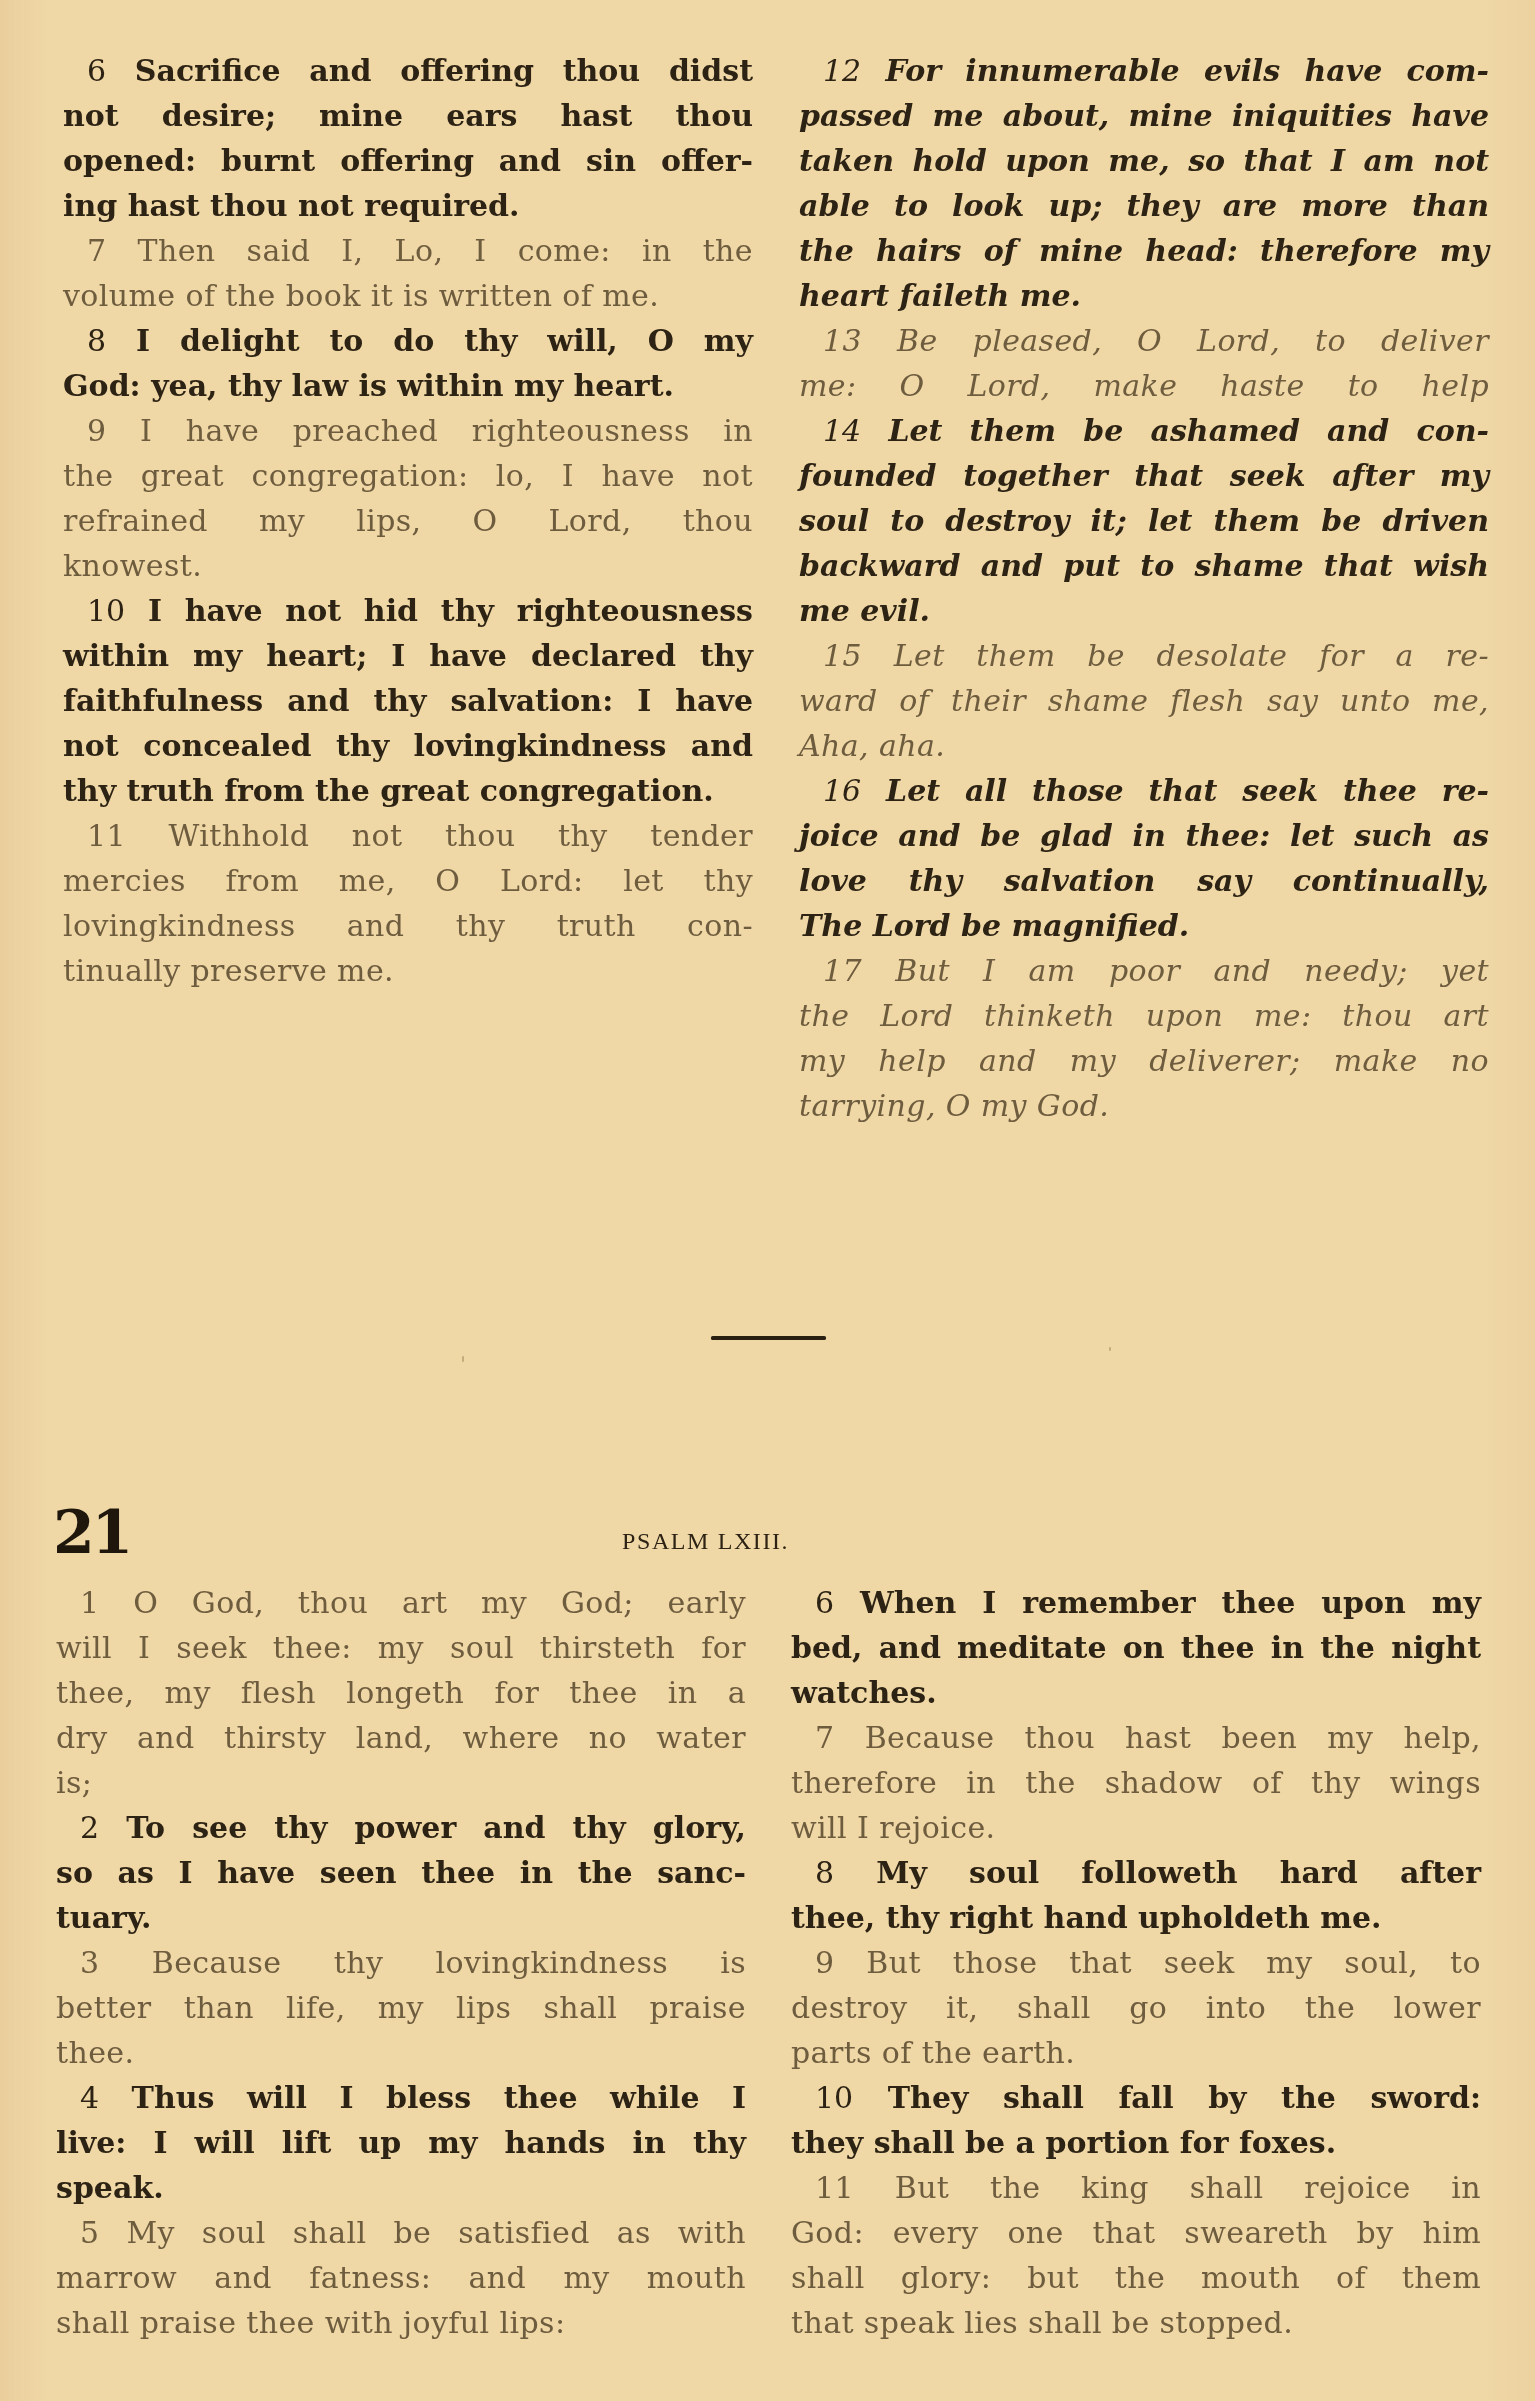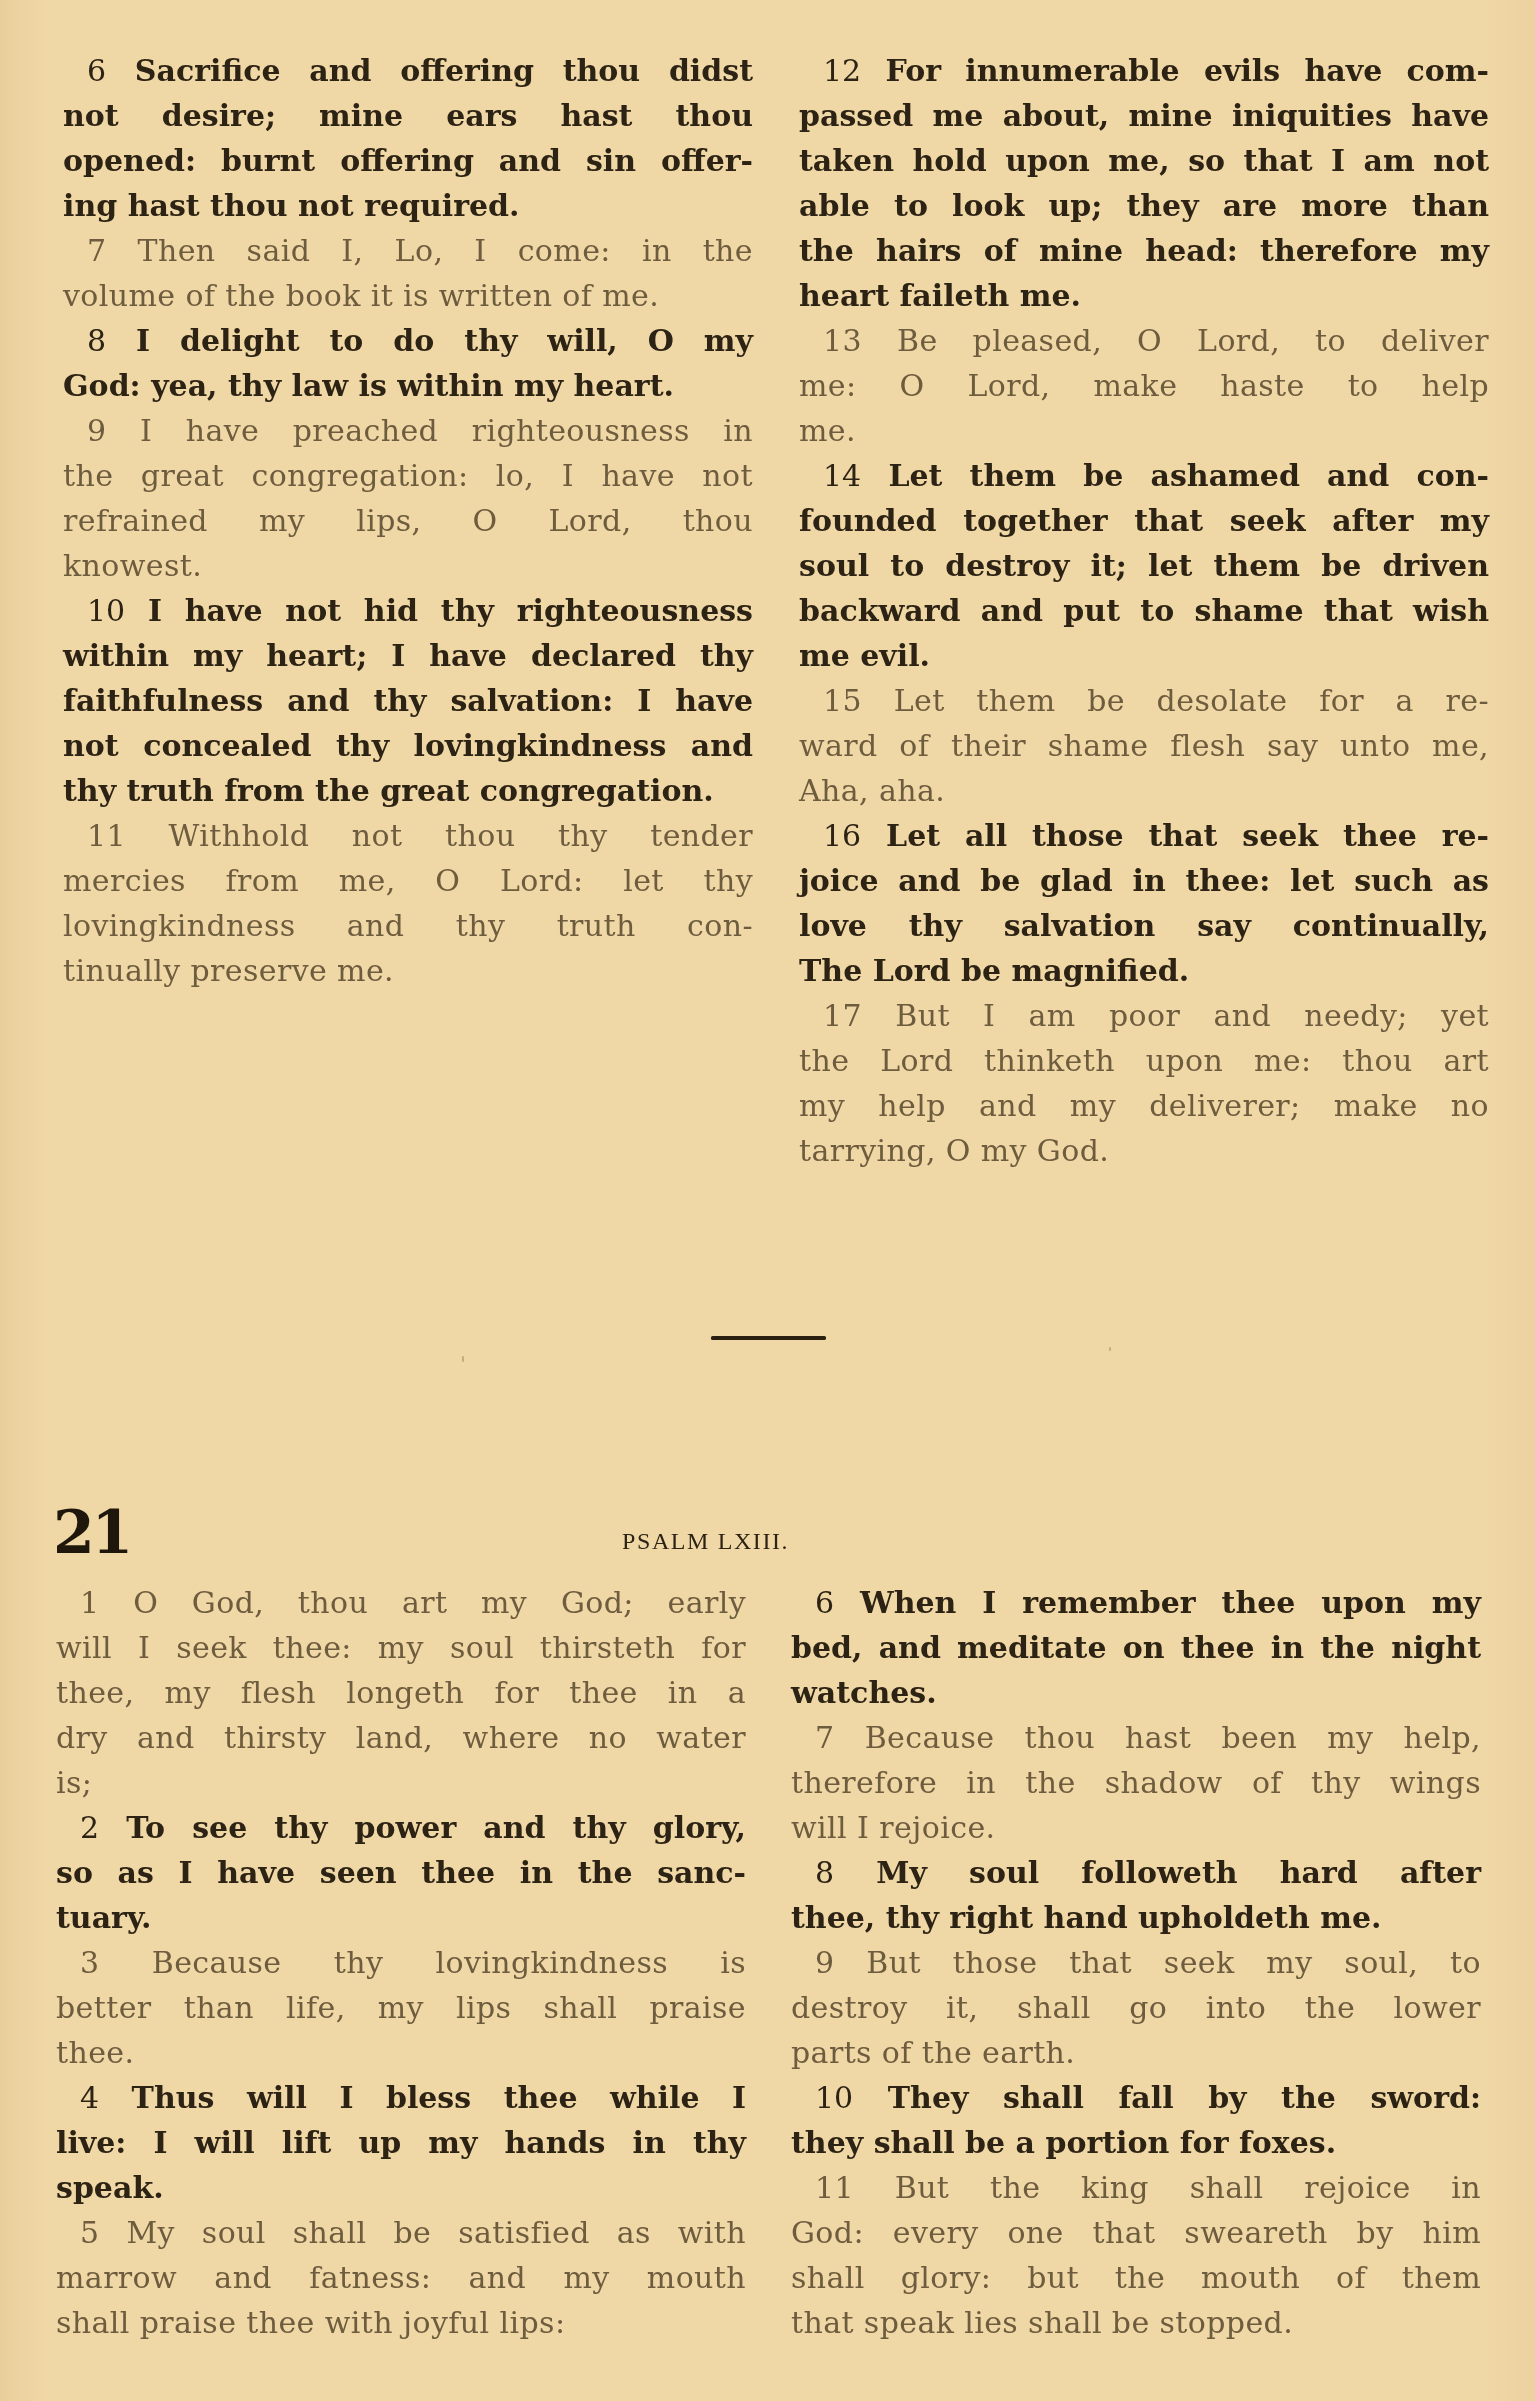--- a/index.html
+++ b/index.html
@@ -4,21 +4,21 @@
 <style>
   html, body { margin: 0; padding: 0; }
   body {
     width: 1536px; height: 2401px; position: relative; overflow: hidden;
     background: #efd7a6;
     background-image: linear-gradient(90deg, rgba(210,170,110,0.18) 0px, rgba(240,218,170,0) 48px, rgba(240,218,170,0) 1484px, rgba(210,170,110,0.12) 1536px);
     font-family: "DejaVu Serif", "Liberation Serif", serif;
   }
   .col { position: absolute; width: 690px; }
   .col.left-top { left: 63px; top: 48px; }
-  .col.right-top { left: 799px; top: 48px; }
+  .col.right-top { left: 799px; top: 48px; font-style: italic; }
   .col.left-bot { left: 56px; top: 1580px; }
   .col.right-bot { left: 791px; top: 1580px; }
   .verse { margin: 0; }
   .line {
     display: block; height: 45px; line-height: 45px; font-size: 30px;
     white-space: nowrap; text-align: justify; text-align-last: justify;
     letter-spacing: 0.4px;
   }
   .line.last { text-align-last: left; }
   .verse.light .line { color: #6e5c3e; font-weight: normal; }
@@ -83,21 +83,20 @@
       <span class="line indent"><span class="vnum">12</span> <span>For innumerable evils have com-</span></span>
       <span class="line"><span>passed me about, mine iniquities have</span></span>
       <span class="line"><span>taken hold upon me, so that I am not</span></span>
       <span class="line"><span>able to look up; they are more than</span></span>
       <span class="line"><span>the hairs of mine head: therefore my</span></span>
       <span class="line last"><span>heart faileth me.</span></span>
     </div>
     <div class="verse light">
       <span class="line indent"><span class="vnum">13</span> <span>Be pleased, O Lord, to deliver</span></span>
       <span class="line"><span>me: O Lord, make haste to help</span></span>
-      <span class="line last"><span>me.</span></span>
     </div>
     <div class="verse dark">
       <span class="line indent"><span class="vnum">14</span> <span>Let them be ashamed and con-</span></span>
       <span class="line"><span>founded together that seek after my</span></span>
       <span class="line"><span>soul to destroy it; let them be driven</span></span>
       <span class="line"><span>backward and put to shame that wish</span></span>
       <span class="line last"><span>me evil.</span></span>
     </div>
     <div class="verse light">
       <span class="line indent"><span class="vnum">15</span> <span>Let them be desolate for a re-</span></span>

